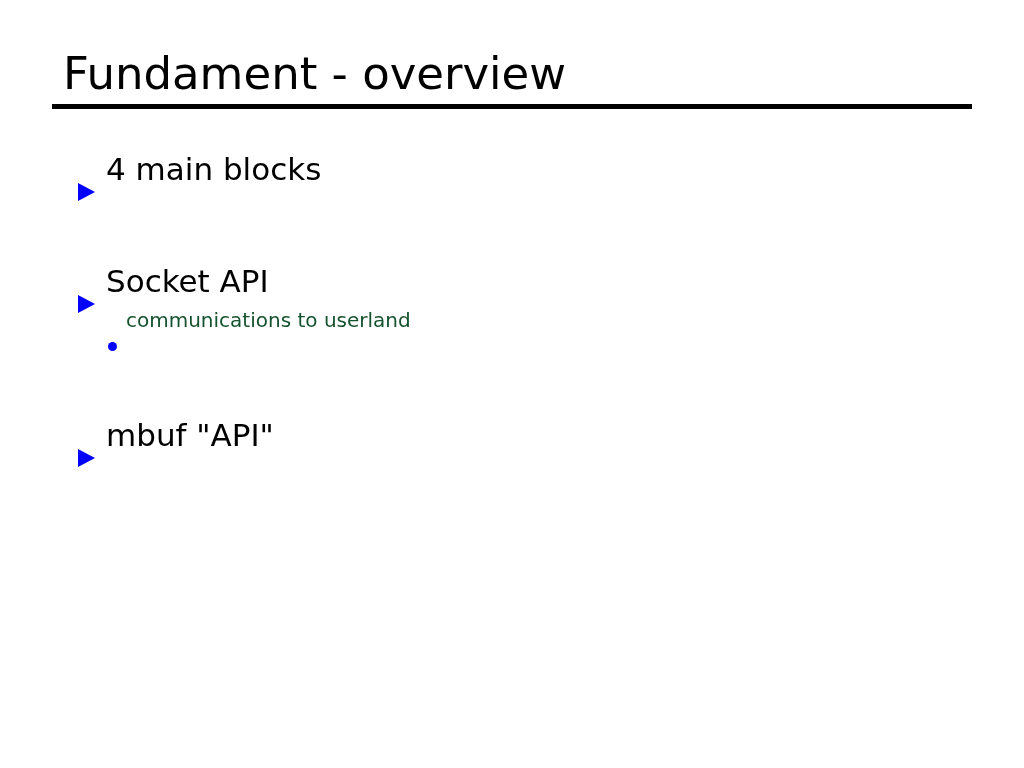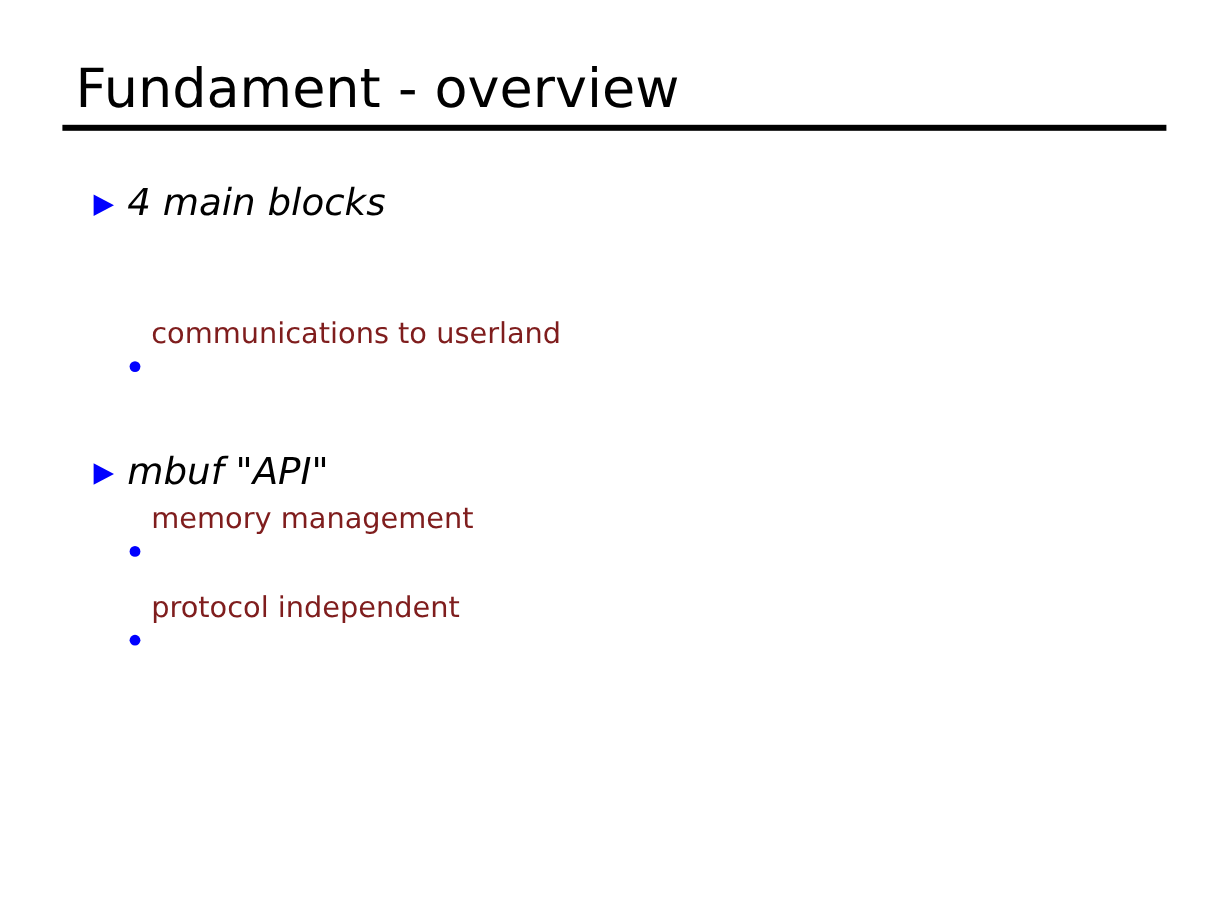--- a/index.html
+++ b/index.html
@@ -55,23 +55,22 @@
     width: 880px;
   }
 
   .bullet-group {
     margin: 0 0 0 0;
   }
 
   
   .l1-row {
     display: flex;
-    align-items: flex-start;
+    align-items: center;
     height: 42px;
-    font-style: italic;
   }
   .l1-marker {
     flex: 0 0 auto;
     width: 28px;
     color: #0000ff;
     font-size: 22px;
     line-height: 42px;
     position: relative;
   }
   .tri {
@@ -110,23 +109,23 @@
     position: absolute;
     left: 0;
     top: 15px;
     width: 9px;
     height: 9px;
     border-radius: 50%;
     background: #0000ff;
   }
   .l2-text {
     flex: 1 1 auto;
-    font-size: 24px;
+    font-size: 20px;
     line-height: 36px;
-    color: #7f1d1d;
+    color: #14532d;
     white-space: nowrap;
   }
 
   
   .gap-after-group { height: 38px; }
   .gap-lonely      { height: 70px; }
 </style>
 </head>
 <body>
 
@@ -143,52 +142,46 @@
       <div class="l1-row">
         <span class="l1-marker">
           <span class="tri"></span>
         </span>
         <span class="l1-text">4 main blocks</span>
       </div>
     </div>
     <div class="gap-lonely"></div>
 
     <div class="bullet-group">
+      <div class="l1-row">
+        <span class="l1-marker">
+          <span class="tri"></span>
+        </span>
+        <span class="l1-text">Socket API</span>
+      </div>
       <div class="l2-row">
         <span class="l2-marker">
           <span class="dot"></span>
         </span>
         <span class="l2-text">communications to userland</span>
       </div>
     </div>
     <div class="gap-after-group"></div>
 
     <div class="bullet-group">
     </div>
     <div class="gap-after-group"></div>
 
     <div class="bullet-group">
       <div class="l1-row">
         <span class="l1-marker">
           <span class="tri"></span>
         </span>
         <span class="l1-text">mbuf "API"</span>
       </div>
-      <div class="l2-row">
-        <span class="l2-marker">
-          <span class="dot"></span>
-        </span>
-        <span class="l2-text">memory management</span>
-      </div>
     </div>
     <div class="gap-after-group"></div>
 
     <div class="bullet-group">
-      <div class="l2-row">
-        <span class="l2-marker">
-          <span class="dot"></span>
-        </span>
-        <span class="l2-text">protocol independent</span>
-      </div>
     </div>
 
   </div>
 </div>
 
 </body></html>

